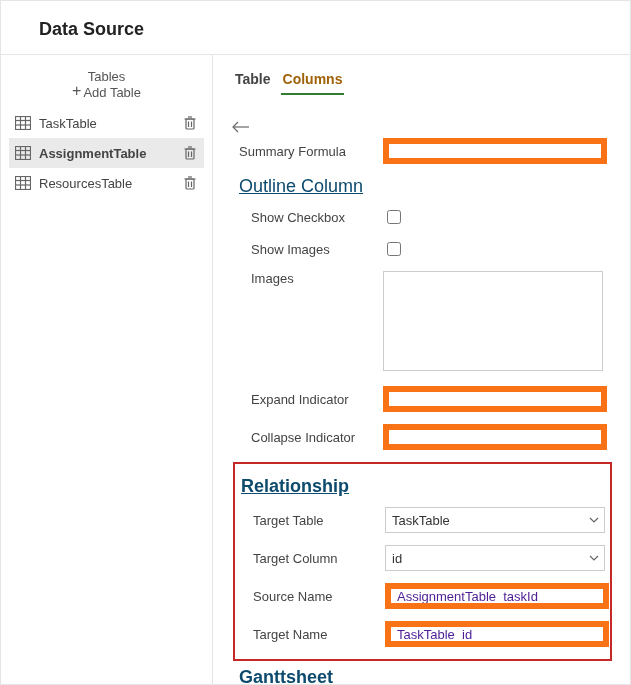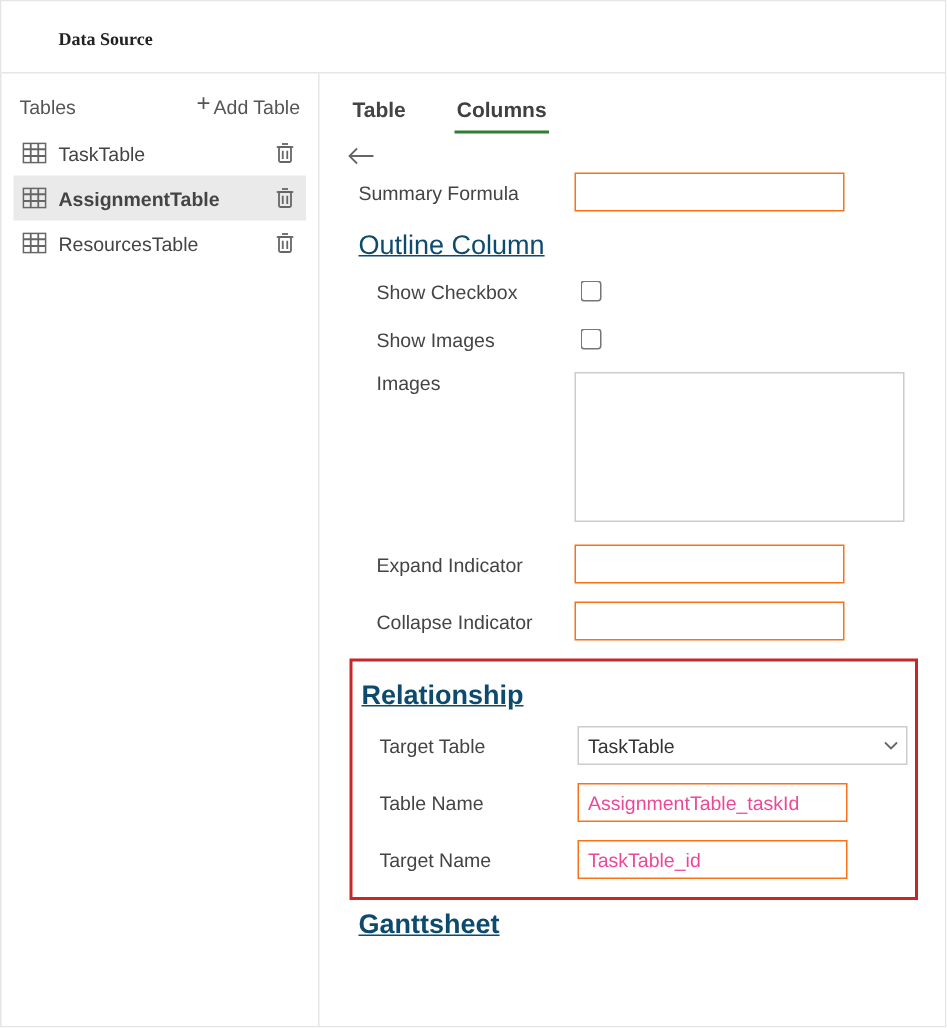--- a/index.html
+++ b/index.html
@@ -12,43 +12,43 @@
     width: 631px; height: 685px;
     overflow: hidden;
   }
   .wrap {
     display: flex; flex-direction: column;
     width: 631px; height: 685px;
     border: 1px solid #e5e5e5;
   }
   .header {
     padding: 18px 0 14px 38px;
-    font-size: 12px;
+    font-size: 18px;
     font-weight: 700;
     color: #222;
     border-bottom: 1px solid #e5e5e5;
     background: #fff;
-    font-family: Liberation Serif, serif;
   }
   .body {
     display: flex; flex: 1;
     min-height: 0;
   }
   .sidebar {
     width: 212px;
     padding: 14px 8px 0 8px;
     border-right: 1px solid #e5e5e5;
     display: flex; flex-direction: column;
   }
   .sidebar-head {
     display: flex; justify-content: space-between;
     align-items: center;
     padding: 0 4px 8px 4px;
     font-size: 13px;
     color: #555;
+    flex-direction: column;
   }
   .add-table {
     display: inline-flex; align-items: center;
     gap: 2px;
     color: #555;
     cursor: pointer;
     font-size: 13px;
   }
   .plus {
     font-size: 16px; line-height: 1;
@@ -78,33 +78,33 @@
     width: 16px; height: 16px;
     flex: 0 0 16px;
     cursor: pointer;
   }
   .main {
     flex: 1;
     padding: 12px 18px 0 18px;
     overflow: auto;
   }
   .tabs {
-    display: flex; gap: 30px;
+    display: flex; gap: 8px;
     font-size: 14px;
     padding-left: 2px;
-    margin-bottom: 8px;
+    margin-bottom: 25px;
   }
   .tab {
     padding: 4px 2px 6px 2px;
     cursor: pointer;
     color: #444;
     font-weight: 600;
   }
   .tab.active {
-    color: #404040;
+    color: #a16207;
     font-weight: 700;
     border-bottom: 2px solid #2e7d32;
   }
   .back-arrow {
     width: 22px; height: 14px;
     display: block;
     margin: 0 0 4px 0;
     cursor: pointer;
   }
   .form {
@@ -120,25 +120,25 @@
     flex: 0 0 150px;
     font-size: 13px;
     color: #444;
     padding-left: 6px;
   }
   .label-col.indent { padding-left: 18px; }
   .control-col {
     flex: 0 0 220px;
   }
   .textinput {
-    width: 180px; height: 26px;
-    border: 1px solid #f97316;
+    width: 224px; height: 26px;
+    border: 6px solid #f97316;
     padding: 2px 6px;
     font-size: 13px;
-    color: #ec4899;
+    color: #4c1d95;
   }
   .textarea {
     width: 220px; height: 100px;
     border: 1px solid #ccc;
     padding: 4px 6px;
     font-size: 13px;
     resize: none;
   }
   .checkbox { width: 14px; height: 14px; }
   .select {
@@ -303,23 +303,36 @@
                 <input class="select-input" value="TaskTable" style="">
                 <span class="select-caret">
                   <svg width="10" height="6" viewBox="0 0 10 6">
                       <polyline points="1,1 5,5 9,1"></polyline>
                     </svg>
                 </span>
               </div>
             </div>
           </div>
 
-
           <div class="row">
-            <div class="label-col indent">Table Name</div>
+            <div class="label-col indent">Target Column</div>
+            <div class="control-col">
+              <div class="select">
+                <input class="select-input" value="id" style="">
+                <span class="select-caret">
+                  <svg width="10" height="6" viewBox="0 0 10 6">
+                      <polyline points="1,1 5,5 9,1"></polyline>
+                    </svg>
+                </span>
+              </div>
+            </div>
+          </div>
+
+          <div class="row">
+            <div class="label-col indent">Source Name</div>
             <div class="control-col"><input class="textinput" value="AssignmentTable_taskId" style=""></div>
           </div>
 
           <div class="row" style="margin-bottom:2px">
             <div class="label-col indent">Target Name</div>
             <div class="control-col"><input class="textinput" value="TaskTable_id" style=""></div>
           </div>
         </div>
 
         <div class="section-title bold">Ganttsheet</div>

